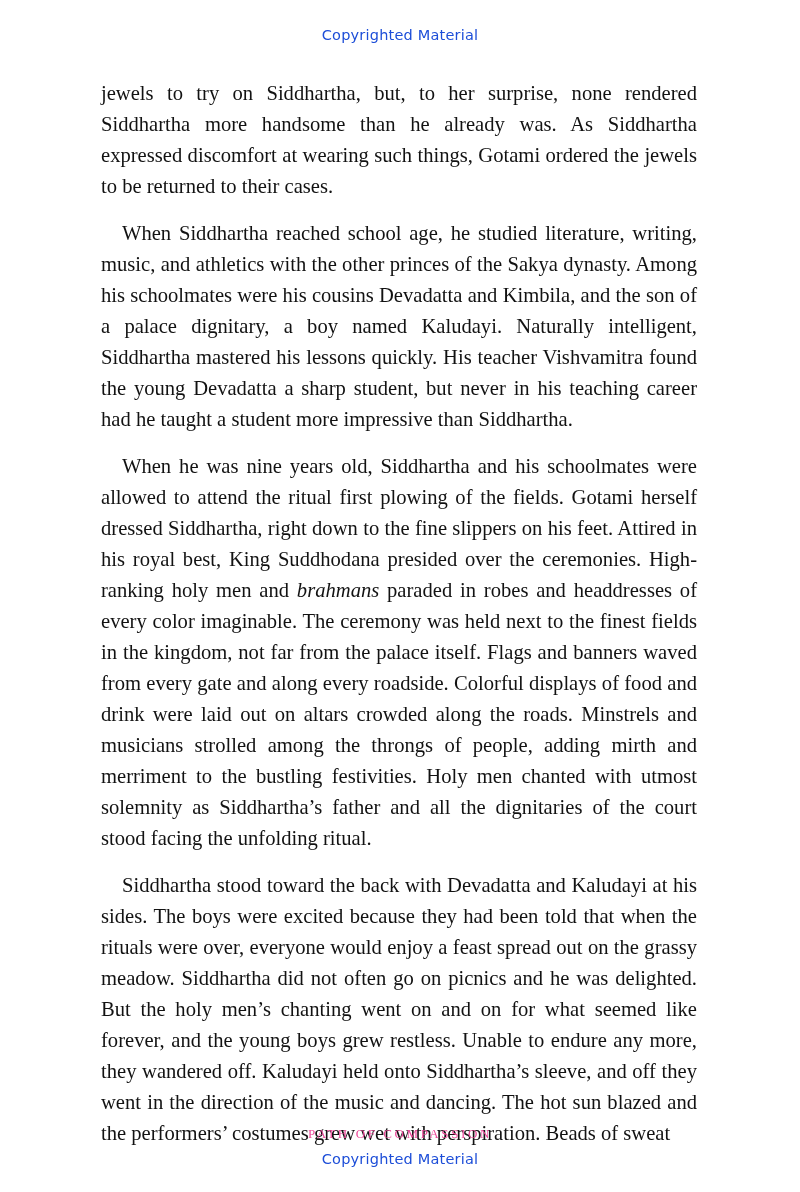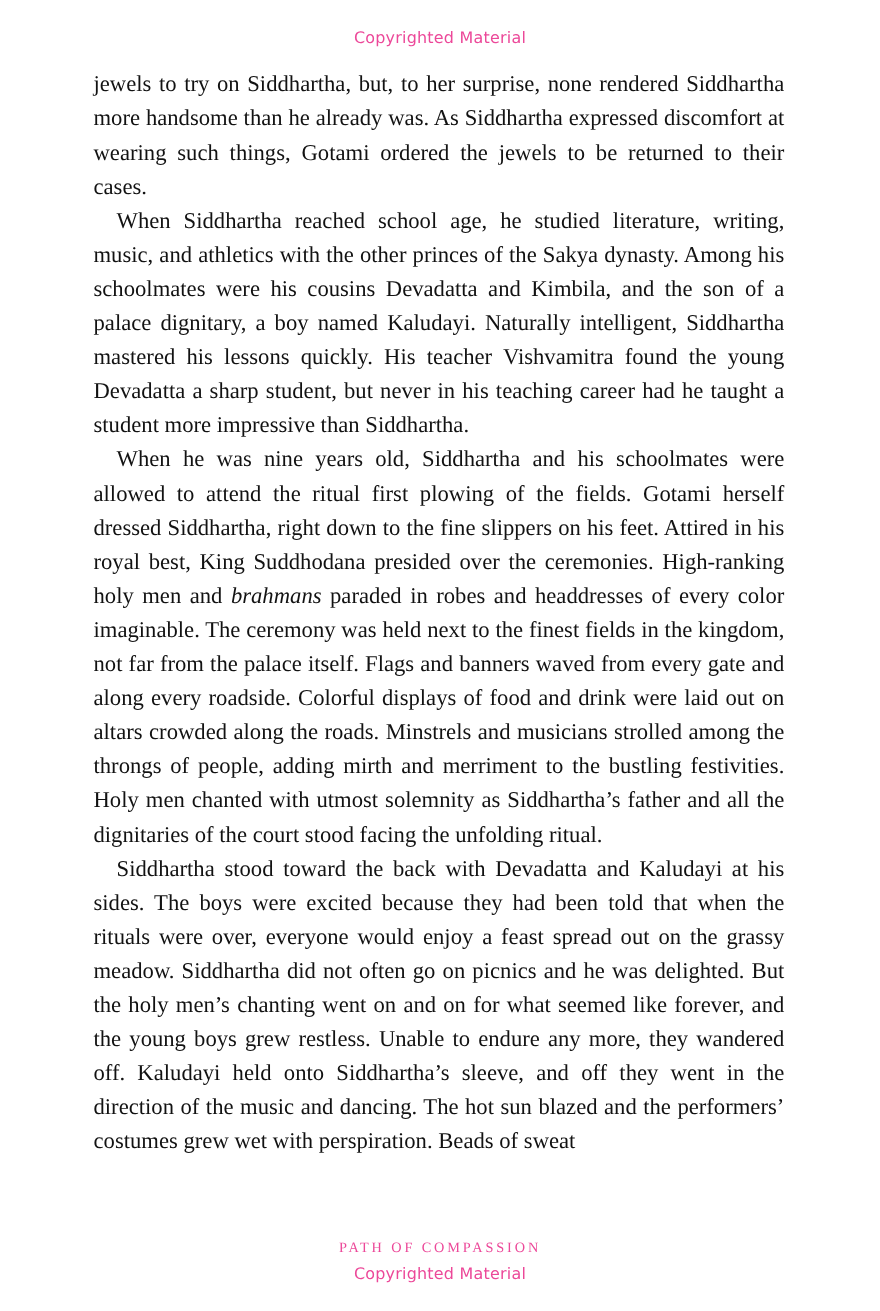--- a/index.html
+++ b/index.html
@@ -25,36 +25,36 @@
 
   
   .watermark {
     position: absolute;
     left: 0;
     width: 800px;
     text-align: center;
     font-family: "DejaVu Sans", "Liberation Sans", sans-serif;
     font-size: 14.5px;
     letter-spacing: 0.2px;
-    color: #ec4899;
+    color: #1d4ed8;
     user-select: none;
   }
   .watermark-top { top: 27px; }
   .watermark-bottom { top: 1151px; }
 
   
   .text-column {
     position: absolute;
     left: 85px;
     top: 62px;
     width: 628px;
   }
 
   .para {
-    margin: 0;
+    margin: 16px;
     text-align: justify;
     text-justify: inter-word;
     font-size: 20.6px;
     line-height: 31px;
     text-indent: 21px;
     hyphens: none;
     -webkit-hyphens: none;
     word-spacing: 0px;
   }
   .para.first {

